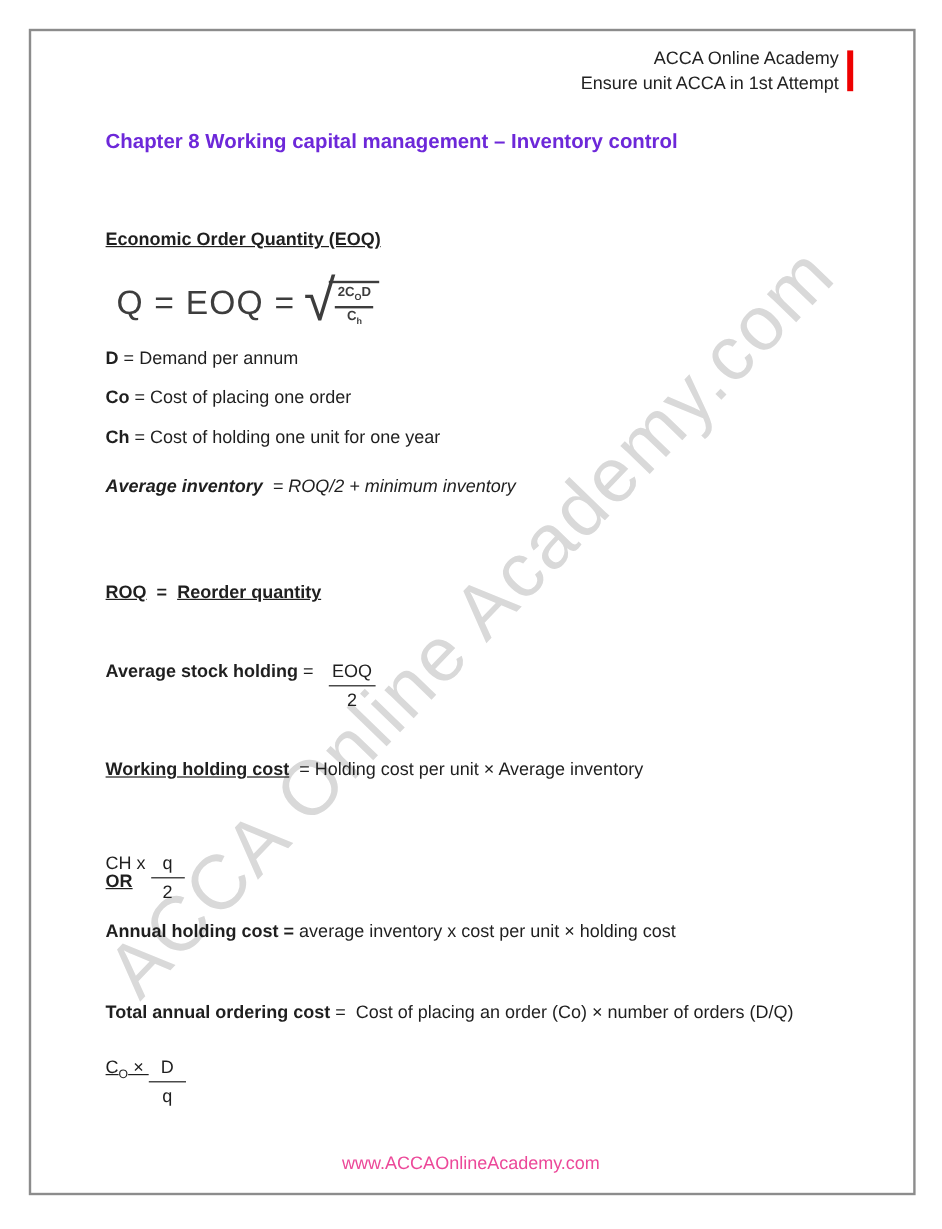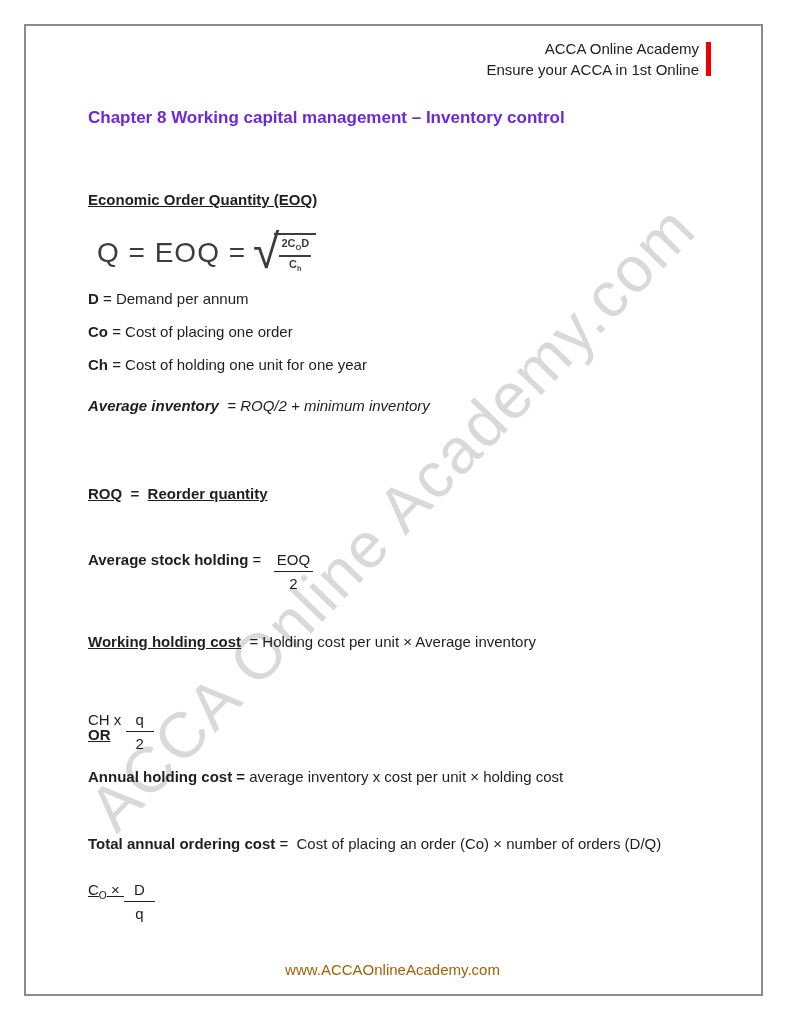--- a/index.html
+++ b/index.html
@@ -53,36 +53,36 @@
   .frac sub, .co-sub { font-size:0.68em; }
 
   
   .stack { display:inline-block; text-align:center; vertical-align:top; line-height:20px; }
   .stack-top { display:block; border-bottom:1.6px solid #1f1f1f; padding:0 3px 1px; }
   .stack-top.wide { padding:0 10px 1px; }
   .stack-bot { display:block; padding-top:2px; }
 
   .footer {
     position:absolute; left:0; top:961px; width:785px;
-    text-align:center; font-size:15px; color:#a16207;
+    text-align:center; font-size:15px; color:#ec4899;
   }
 </style>
 </head>
 <body>
 
 <div class="page-frame"></div>
 
 <div class="watermark">ACCA Online Academy.com</div>
 
 <div class="content">
 
   <div class="header">
     <div class="header-text">
       <div>ACCA Online Academy</div>
-      <div>Ensure your ACCA in 1st Online</div>
+      <div>Ensure unit ACCA in 1st Attempt</div>
     </div>
     <div class="red-bar"></div>
   </div>
 
   <div class="doc-title">Chapter 8 Working capital management – Inventory control</div>
 
   <div class="p u" style="top:190px; font-weight:bold;">Economic Order Quantity (EOQ)</div>
 
   <div class="formula">
     <span class="f-lhs">Q = EOQ =</span>

